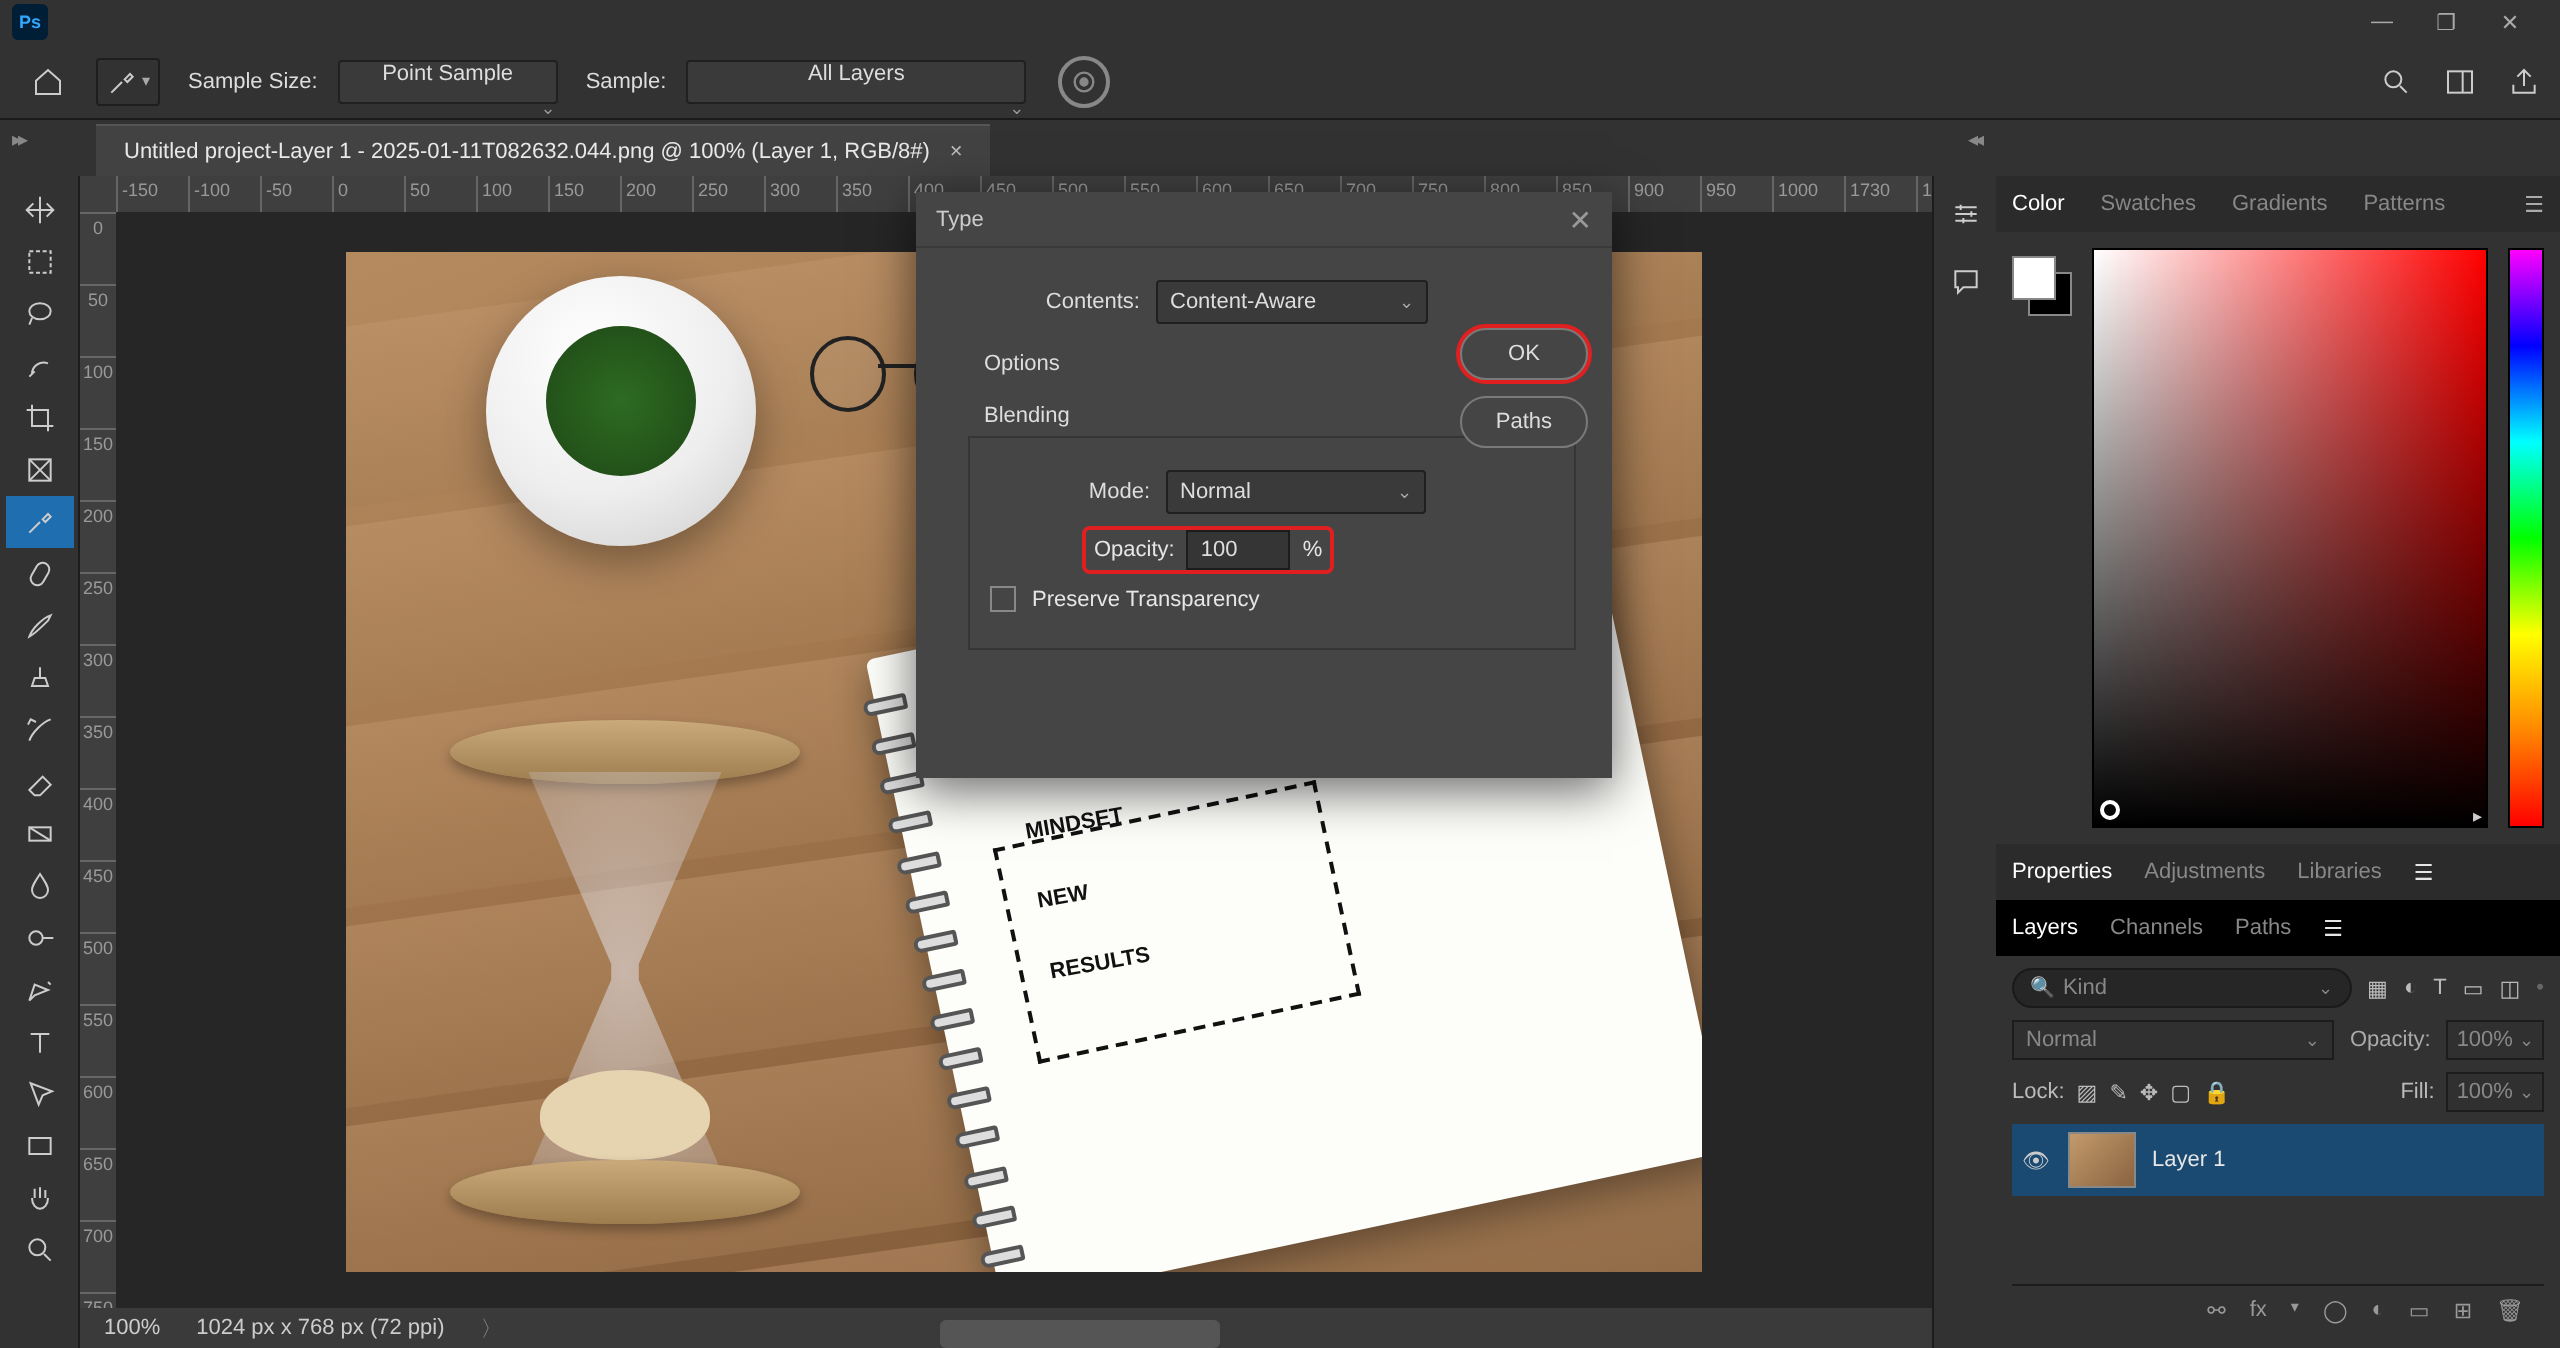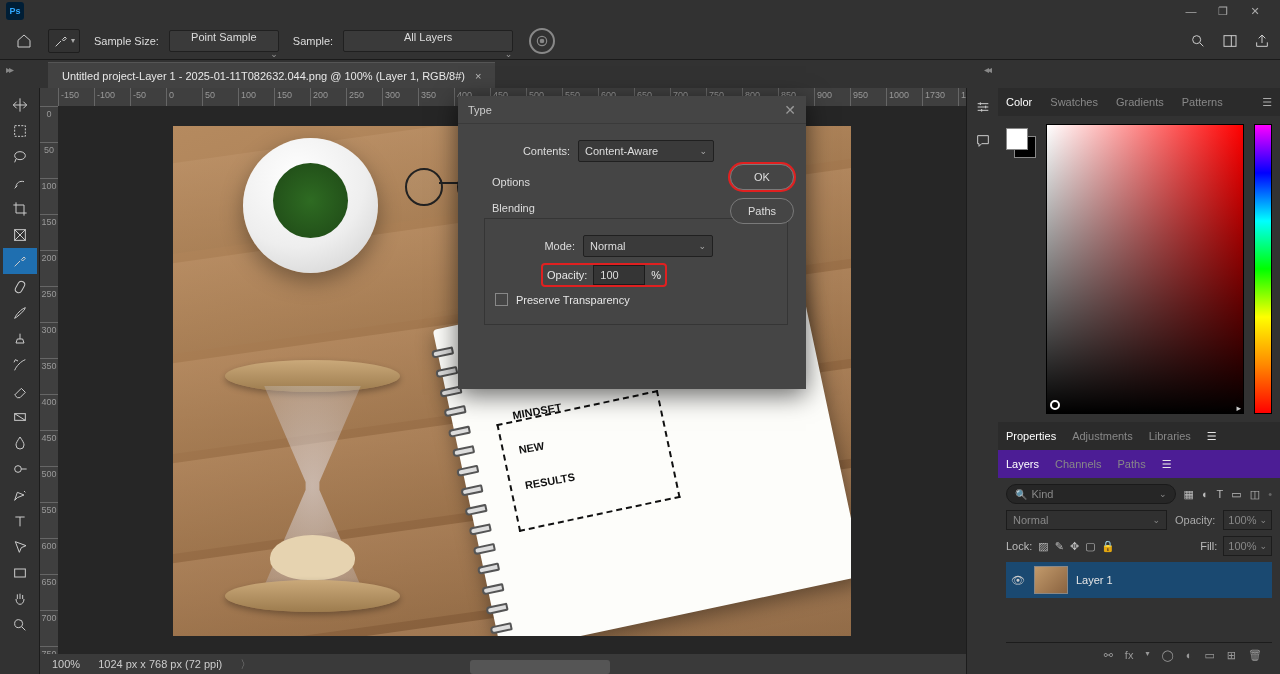--- a/index.html
+++ b/index.html
@@ -441,21 +441,21 @@
         </div>
       <div class="hue-strip"></div>
     </div>
 
     <div class="prop-tabs">
       <span class="ptab active">Properties</span>
       <span class="ptab">Adjustments</span>
       <span class="ptab">Libraries</span>
       <span class="menu-ic">☰</span>
     </div>
-    <div class="prop-tabs" style="background:#4c1d95;">
+    <div class="prop-tabs" style="background:#000000;">
       <span class="ptab active">Layers</span>
       <span class="ptab">Channels</span>
       <span class="ptab">Paths</span>
       <span class="menu-ic">☰</span>
     </div>
 
     <div class="layers-panel">
       <div class="row">
         <div class="kind-search">
           <span style="font-size:10px">🔍</span>

